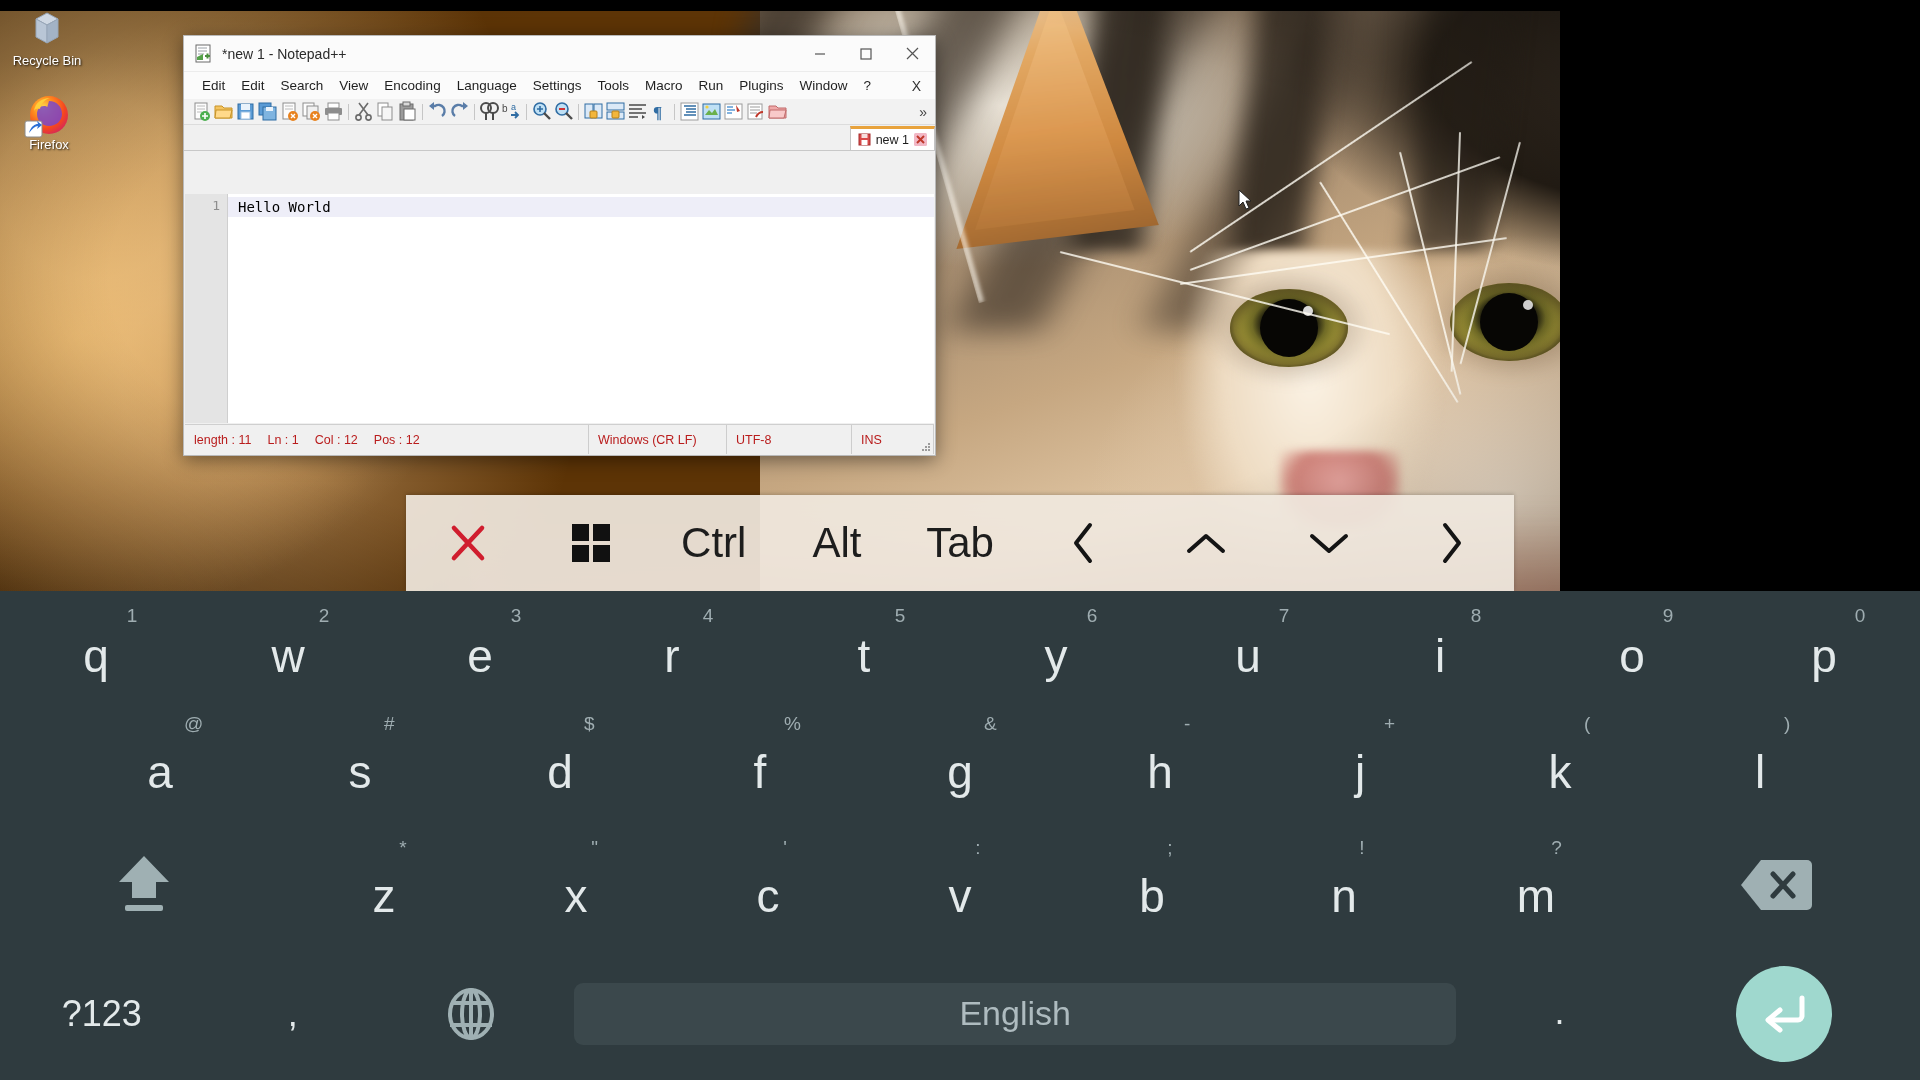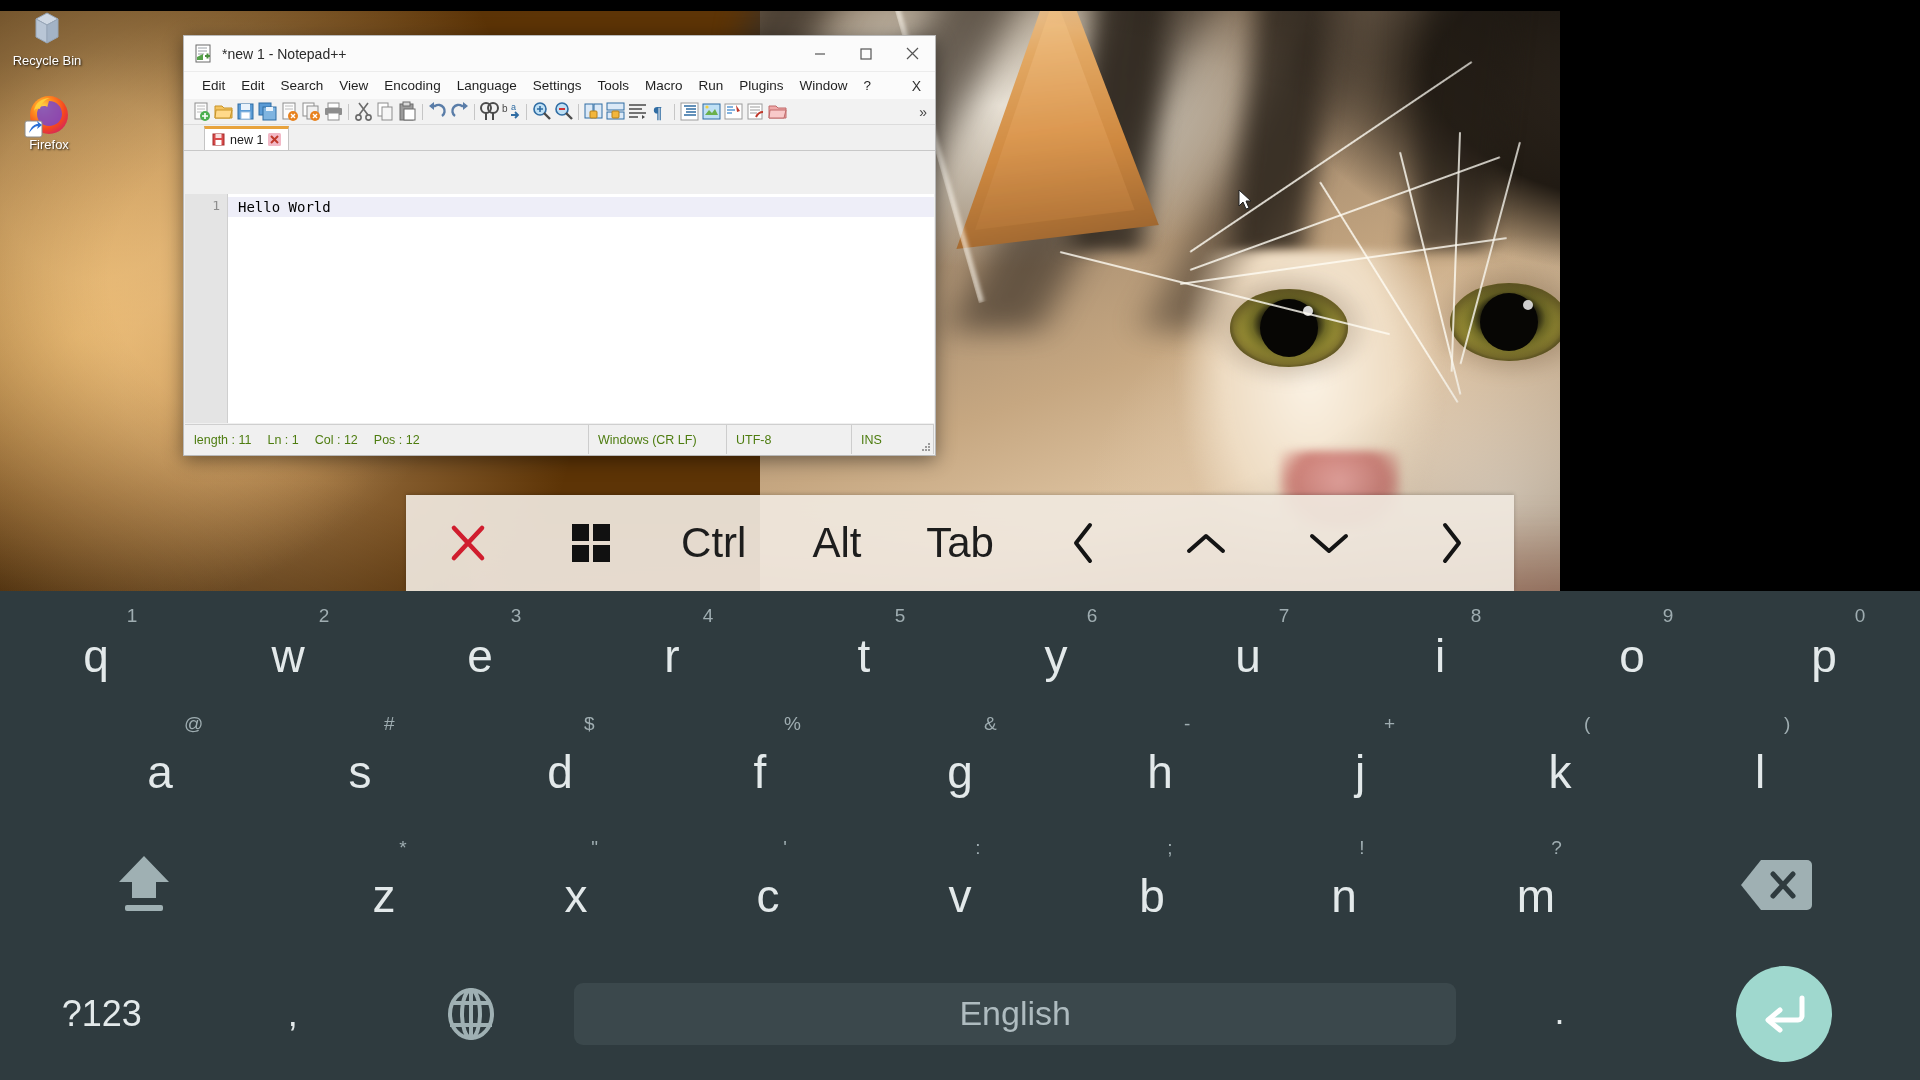--- a/index.html
+++ b/index.html
@@ -156,21 +156,21 @@
   #npp-menu-x { margin-left:auto; padding-right:14px; color:#333; font-size:14px; }
   #npp-toolbar {
     height:26px; background:#f2f2f2; display:flex; align-items:center;
     padding-left:7px; gap:1px; border-bottom:1px solid #dcdcdc;
   }
   .tb { width:21px; height:21px; position:relative; flex:0 0 auto; }
   .tb-sep { width:7px; height:18px; position:relative; flex:0 0 auto; }
   .tb-sep::after { content:""; position:absolute; left:3px; top:1px; width:1px; height:16px; background:#c6c6c6; }
   #tb-more { margin-left:auto; padding-right:8px; color:#444; font-size:14px; line-height:1; }
   #npp-tabbar { height:26px; background:#f0f0f0; display:flex; align-items:flex-end; padding-left:20px;
-                border-bottom:1px solid #c8c8c8; }
+                border-bottom:1px solid #c8c8c8;justify-content:flex-end; }
   #npp-tab {
     height:24px; display:flex; align-items:center; gap:5px;
     padding:0 7px; background:#fff; border:1px solid #c4c4c4; border-bottom:none;
     border-top:3px solid #e8a33d; font-size:12.5px; color:#1c1c1c;
   }
   .tab-save-ic { width:13px; height:13px; }
   .tab-close-ic { width:13px; height:13px; }
   #npp-editor {
     position:absolute; left:1px; top:158px; right:1px; bottom:32px;
     background:#fff; display:flex; overflow:hidden;
@@ -182,21 +182,21 @@
   }
   #codearea { flex:1 1 auto; position:relative; }
   #code-line1 {
     background:#eeeef8; height:20px; display:flex; align-items:center;
     padding-left:10px; font-family:"DejaVu Sans Mono", monospace; font-size:14px; color:#000;
     margin-top:3px;
   }
   #npp-status {
     position:absolute; left:1px; right:1px; bottom:1px; height:30px;
     background:#f0f0f0; border-top:1px solid #cfcfcf;
-    display:flex; align-items:center; font-size:12.5px; color:#4d7c0f;
+    display:flex; align-items:center; font-size:12.5px; color:#b91c1c;
   }
   .st-cell { height:100%; display:flex; align-items:center; padding:0 9px;
              border-right:1px solid #cdcdcd; }
   #st-metrics { width:404px; gap:16px; }
   #st-metrics span { white-space:nowrap; }
   #st-eol { width:138px; }
   #st-enc  { width:125px; }
   #st-ins  { flex:1 1 auto; justify-content:flex-start; }
   #st-grip { position:absolute; right:3px; bottom:2px; width:12px; height:12px; }
 

